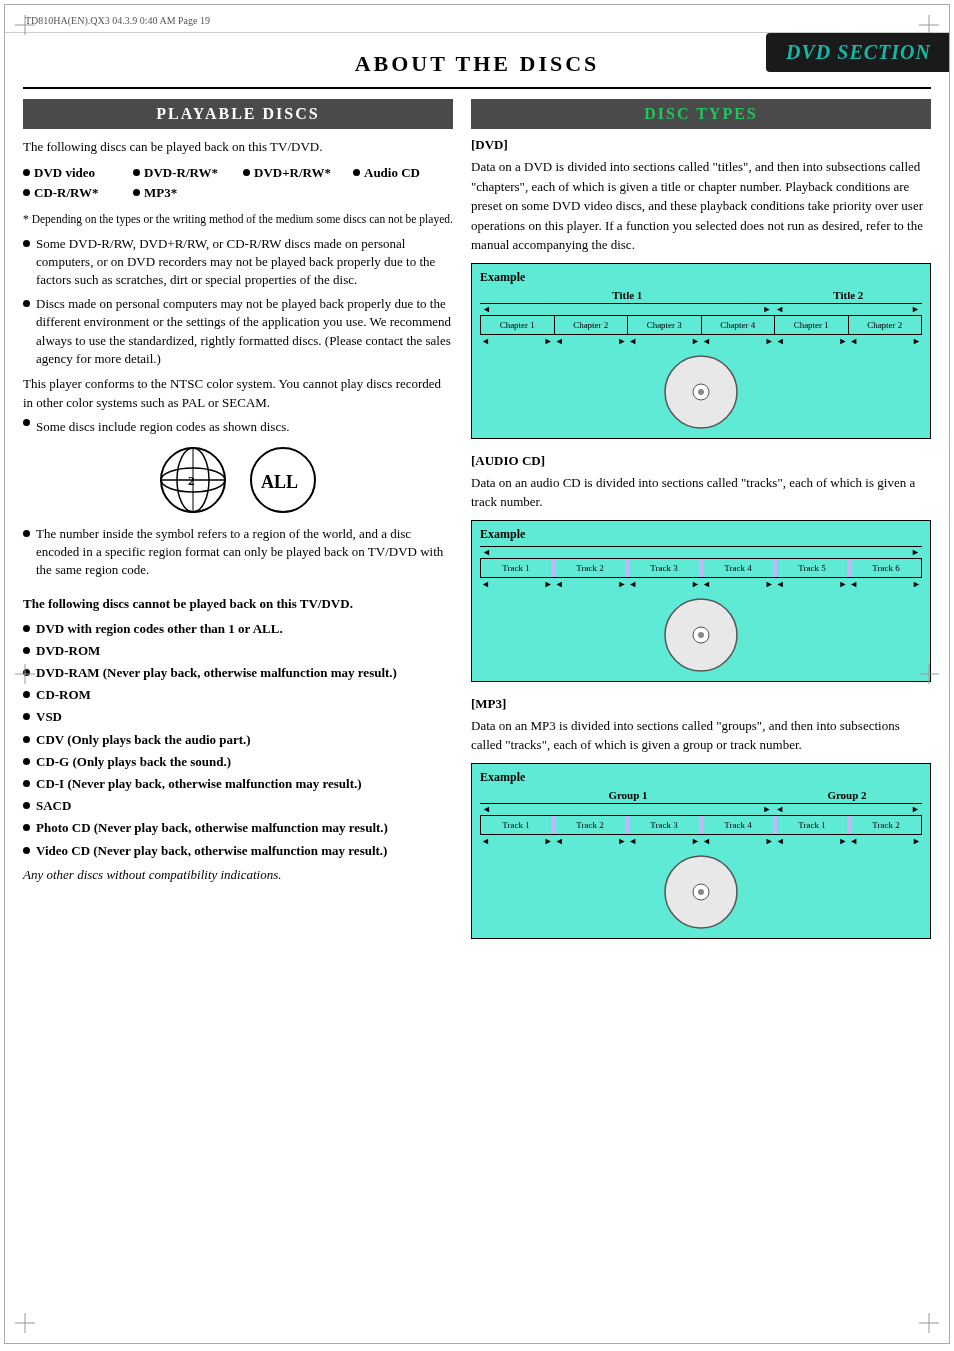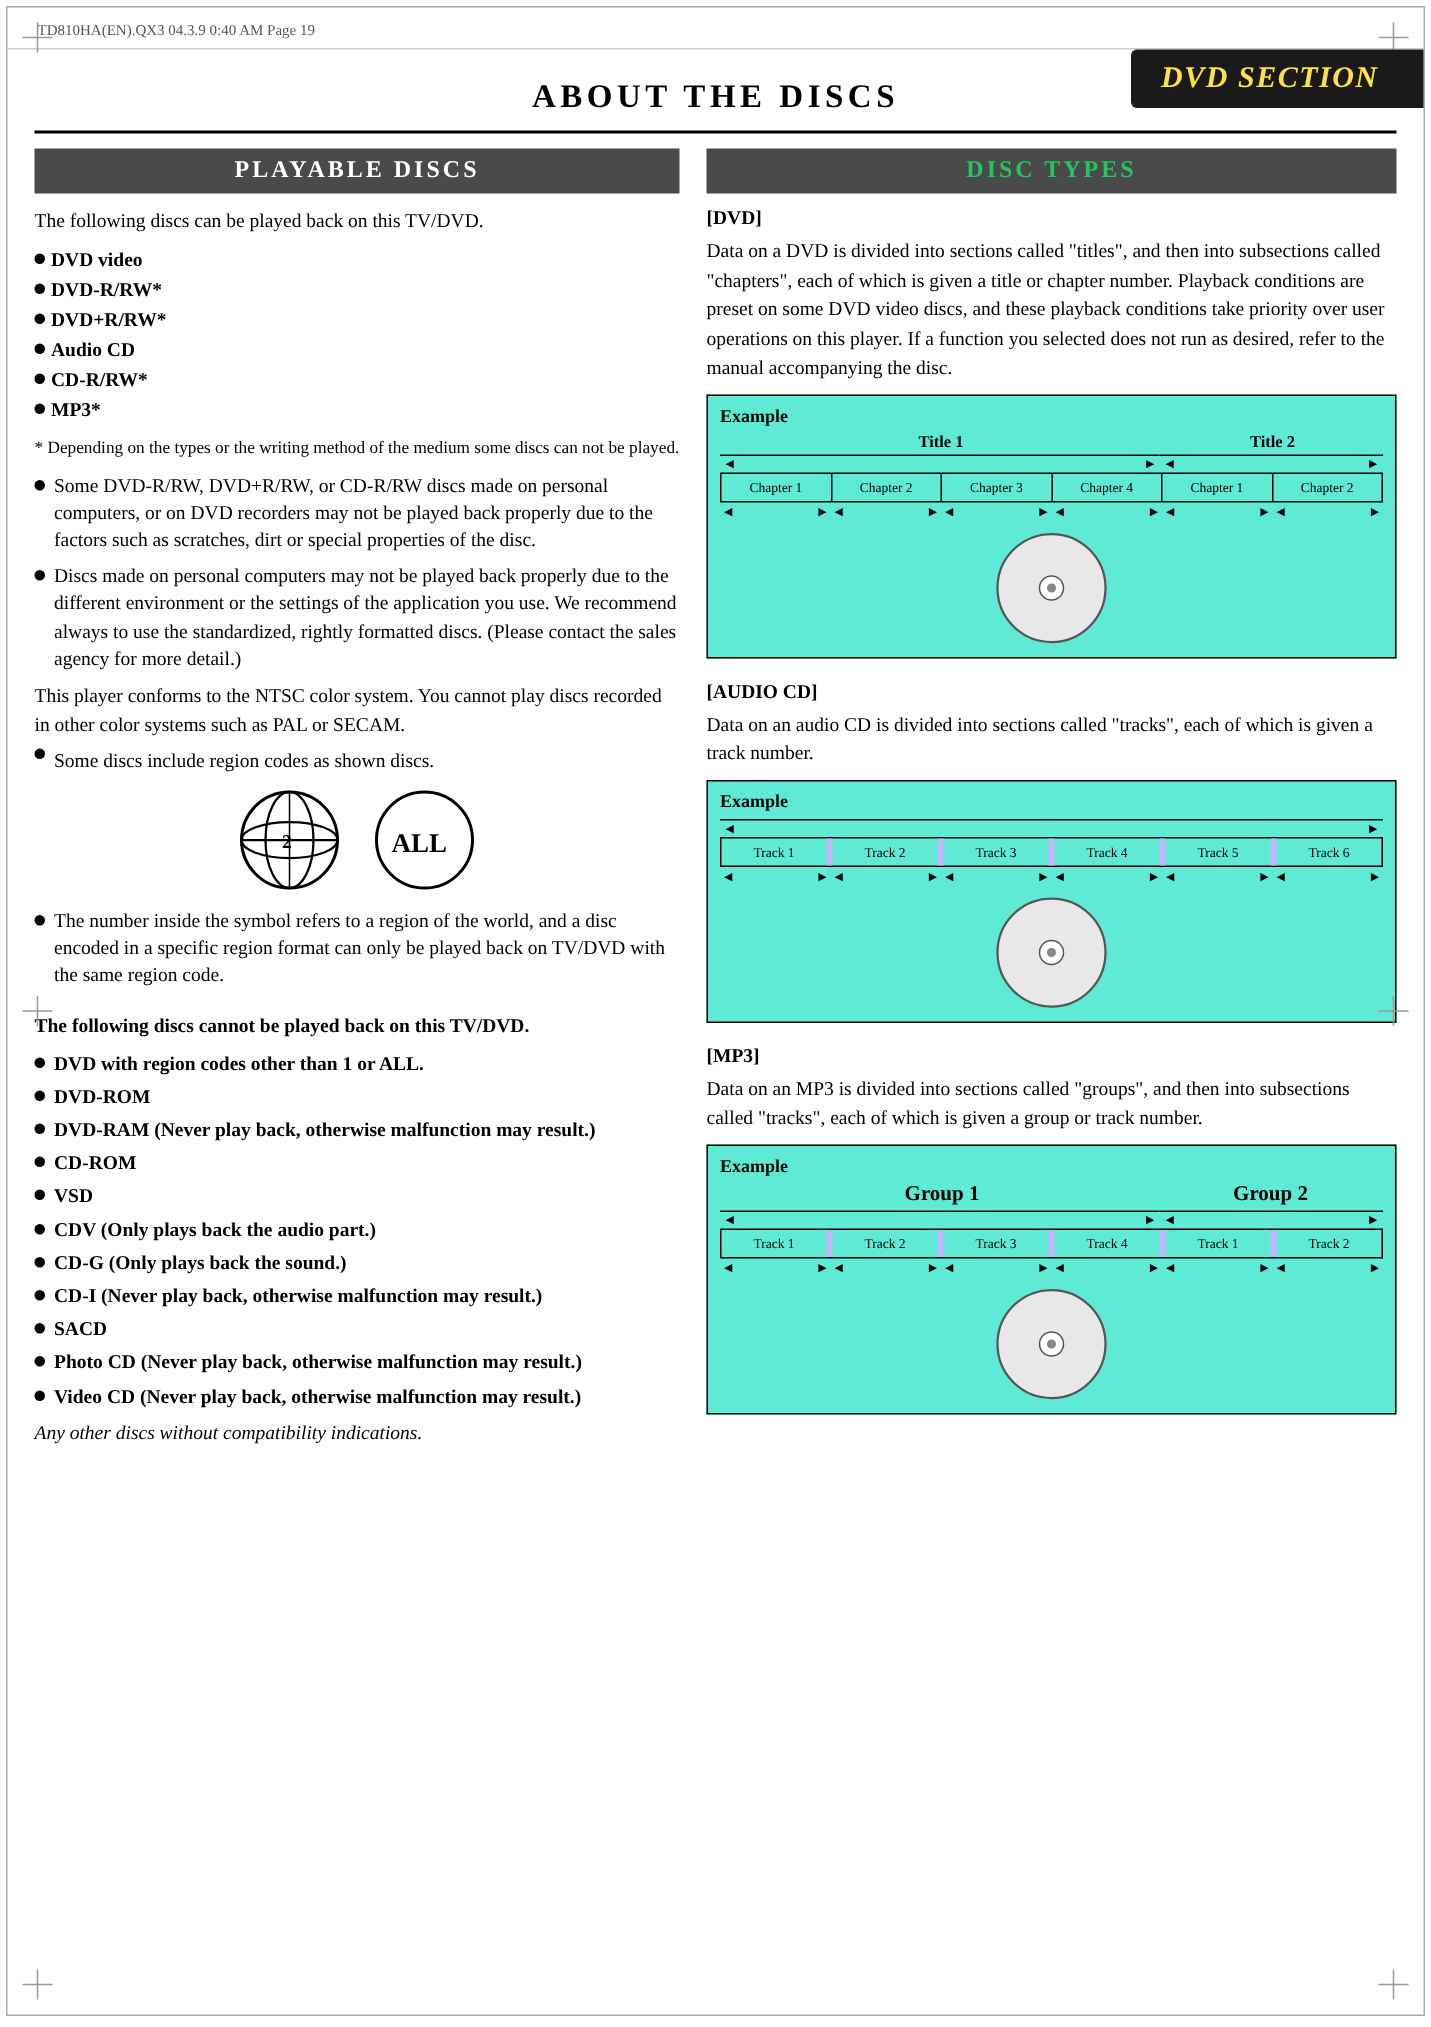--- a/index.html
+++ b/index.html
@@ -20,25 +20,25 @@
       padding: 6px 20px;
       border-bottom: 1px solid #ccc;
     }
 
     
     .dvd-section-badge {
       position: absolute;
       top: 28px;
       right: 0;
       background: #1a1a1a;
-      color: #fde047;
+      color: #14b8a6;
       font-size: 20px;
       font-weight: bold;
       font-style: italic;
-      padding: 8px 30px 8px 20px;
+      padding: 8px 18px 8px 20px;
       border-top-left-radius: 4px;
       border-bottom-left-radius: 4px;
       letter-spacing: 1px;
       text-align: center;
     }
 
     
     .page-title {
       text-align: center;
       font-size: 22px;
@@ -90,21 +90,21 @@
     }
 
     
     .intro-text {
       margin-bottom: 8px;
       line-height: 1.5;
     }
 
     .disc-list {
       display: grid;
-      grid-template-columns: 1fr;
+      grid-template-columns: 1fr 1fr 1fr 1fr;
       gap: 4px 10px;
       margin-bottom: 10px;
     }
 
     .disc-item {
       display: flex;
       align-items: center;
       gap: 4px;
     }
 
@@ -621,21 +621,21 @@
       </div>
 
       <div class="disc-type-section">
         <p class="disc-type-header">[MP3]</p>
         <p class="disc-type-body">Data on an MP3 is divided into sections called "groups", and then into subsections called "tracks", each of which is given a group or track number.</p>
 
         <div class="example-box">
           <div class="example-label">Example</div>
           <div class="diagram-container">
 
-            <div style="display:flex; font-size:14px; font-weight:bold; margin-bottom:2px; padding:0 2px;">
+            <div style="display:flex; font-size:11px; font-weight:bold; margin-bottom:2px; padding:0 2px;">
               <span style="flex:4; text-align:center;">Group 1</span>
               <span style="flex:2; text-align:center;">Group 2</span>
             </div>
 
             <div style="display:flex; font-size:9px; margin-bottom:1px;">
               <span style="flex:4; display:flex; justify-content:space-between; align-items:center; border-top:1px solid #000; padding:0 2px;">
                 <span>◄</span>
                 <span>►</span>
               </span>
               <span style="flex:2; display:flex; justify-content:space-between; align-items:center; border-top:1px solid #000; padding:0 2px;">

